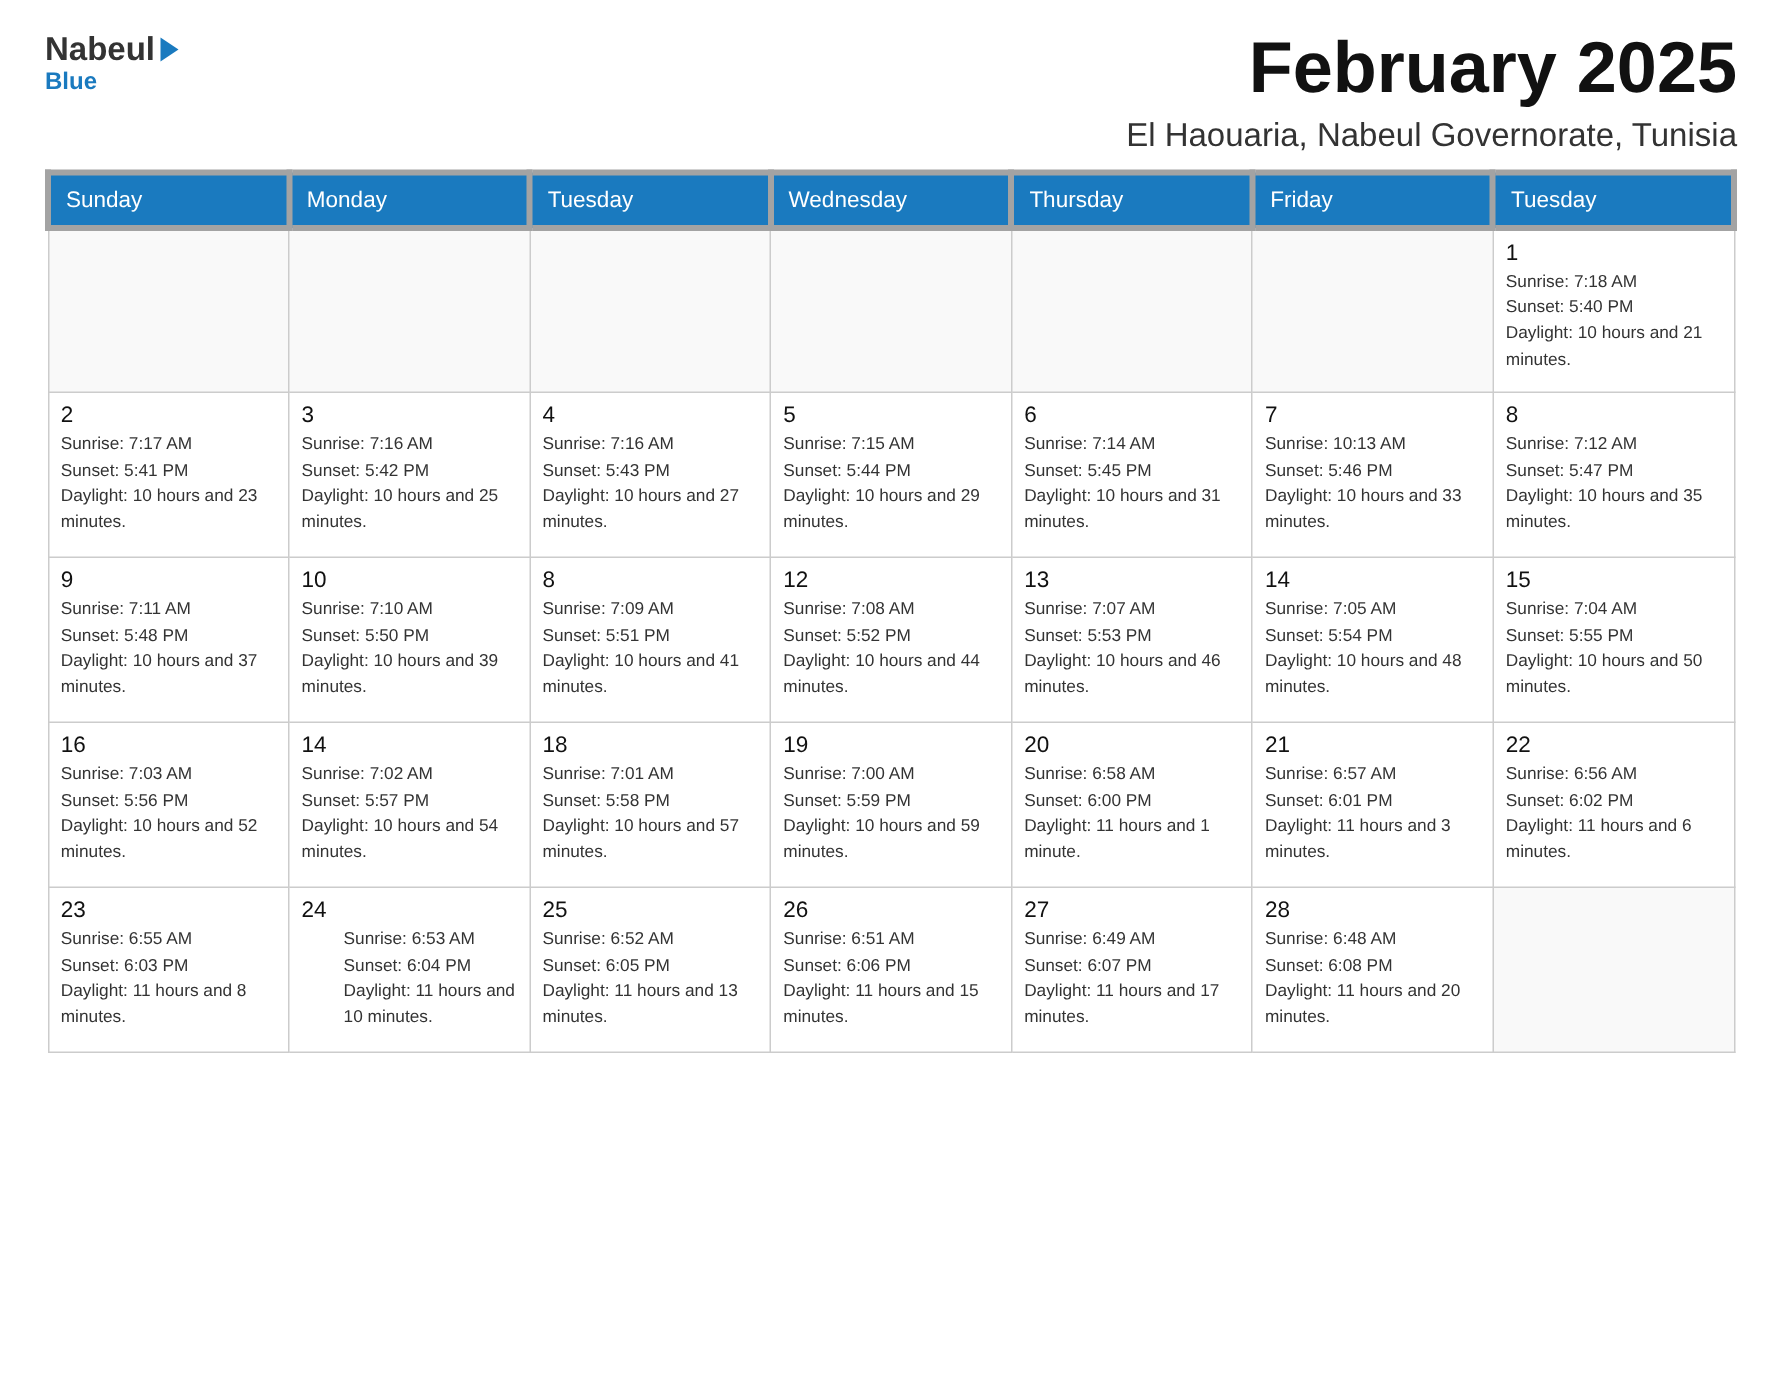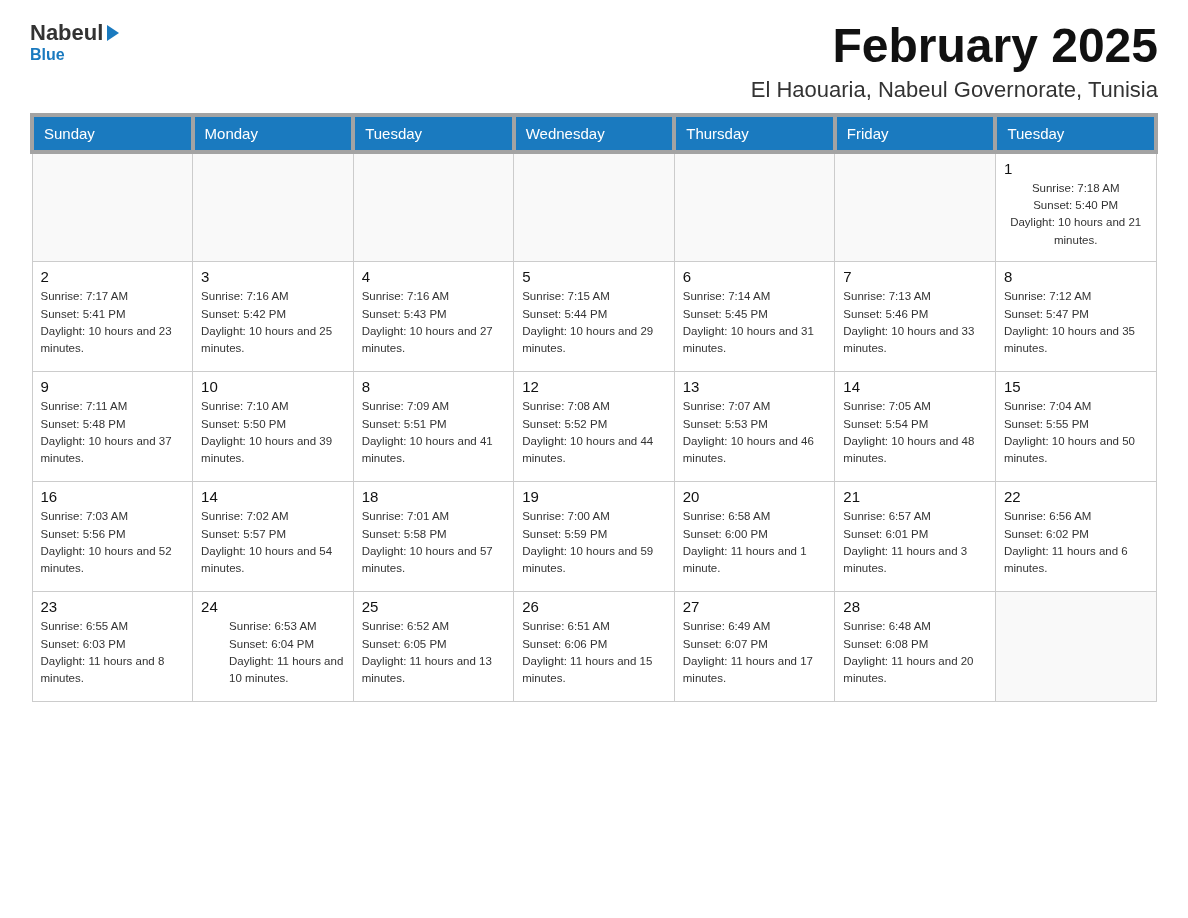--- a/index.html
+++ b/index.html
@@ -127,21 +127,21 @@
   <tbody id="calendar-body">
   <tr>
         <td class="empty"></td>
         <td class="empty"></td>
         <td class="empty"></td>
         <td class="empty"></td>
         <td class="empty"></td>
         <td class="empty"></td>
         <td>
           <div class="day-number">1</div>
-          <div class="day-info" style="white-space: pre-line; text-align: center;">Sunrise: 7:18 AM
+          <div class="day-info" style="white-space: pre-line;">Sunrise: 7:18 AM
 Sunset: 5:40 PM
 Daylight: 10 hours and 21 minutes.</div>
         </td>
       </tr>
       <tr>
         <td>
           <div class="day-number">2</div>
           <div class="day-info" style="white-space: pre-line;">Sunrise: 7:17 AM
 Sunset: 5:41 PM
 Daylight: 10 hours and 23 minutes.</div>
@@ -165,21 +165,21 @@
 Daylight: 10 hours and 29 minutes.</div>
         </td>
         <td>
           <div class="day-number">6</div>
           <div class="day-info" style="white-space: pre-line;">Sunrise: 7:14 AM
 Sunset: 5:45 PM
 Daylight: 10 hours and 31 minutes.</div>
         </td>
         <td>
           <div class="day-number">7</div>
-          <div class="day-info" style="white-space: pre-line;">Sunrise: 7:13 AM
+          <div class="day-info" style="white-space: pre-line;">Sunrise: 10:13 AM
 Sunset: 5:46 PM
 Daylight: 10 hours and 33 minutes.</div>
         </td>
         <td>
           <div class="day-number">8</div>
           <div class="day-info" style="white-space: pre-line;">Sunrise: 7:12 AM
 Sunset: 5:47 PM
 Daylight: 10 hours and 35 minutes.</div>
         </td>
       </tr>

